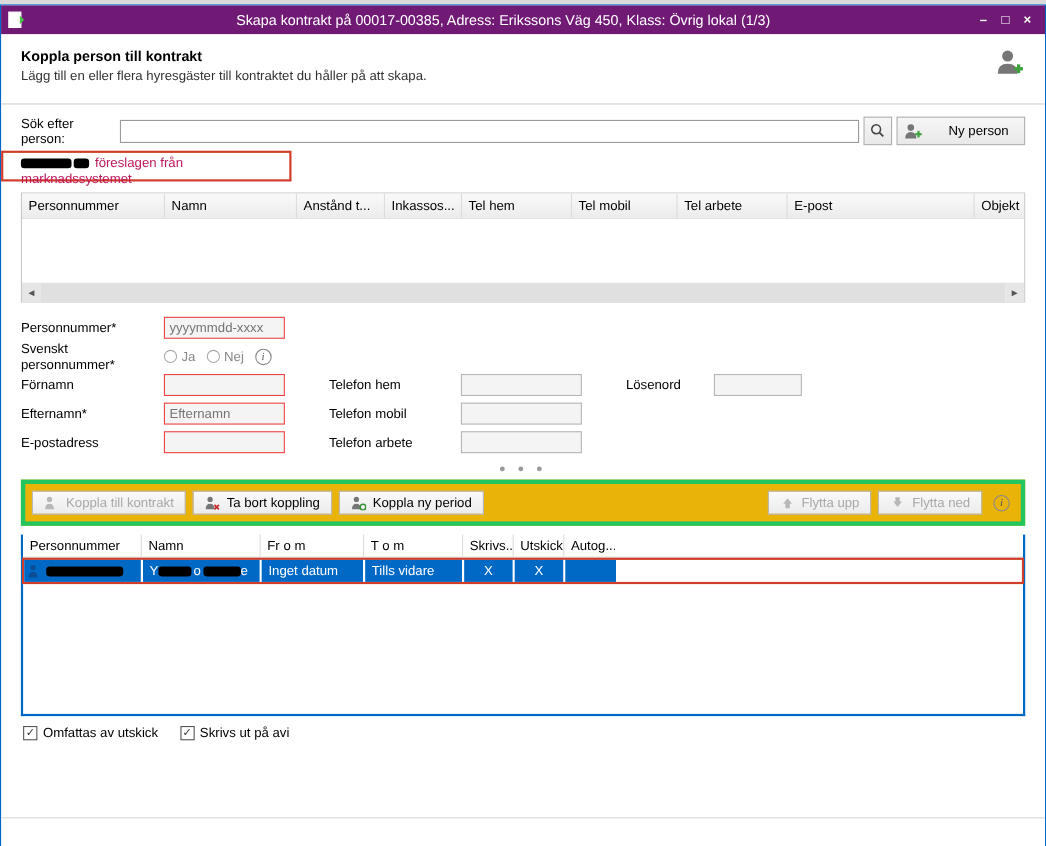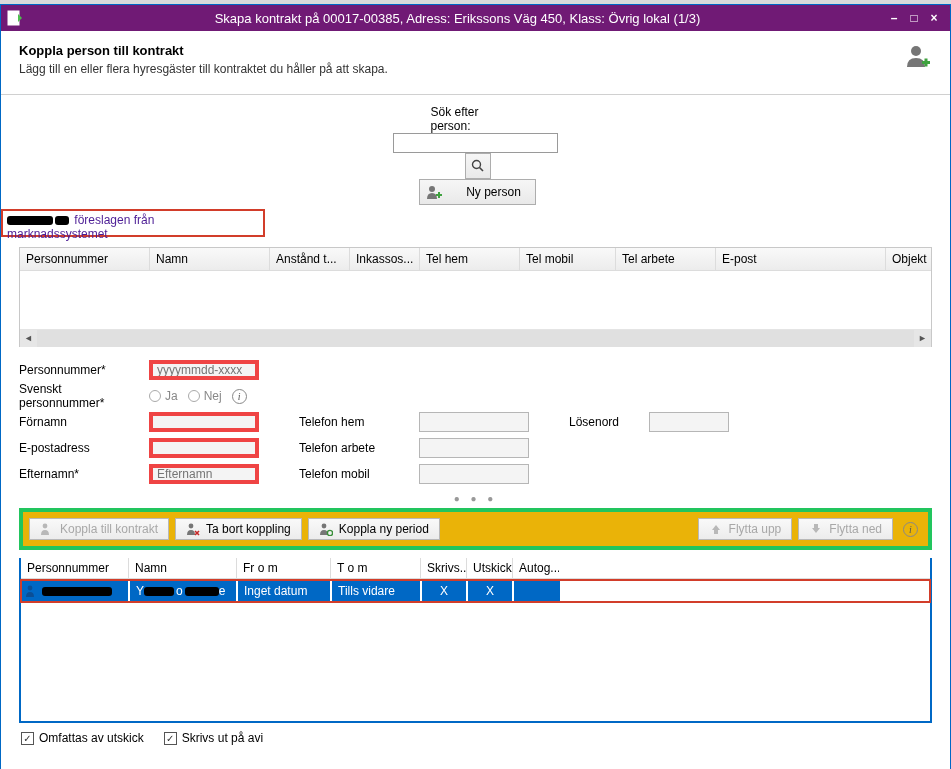--- a/index.html
+++ b/index.html
@@ -10,39 +10,39 @@
 .titlebar .title { flex: 1; text-align: center; font-size: 13px; }
 .titlebar .wbtn { width: 20px; text-align: center; cursor: pointer; font-weight: bold; }
 .content { padding: 12px 18px 0 18px; }
 .header-row { display: flex; align-items: flex-start; }
 .header-text { flex: 1; }
 .h1 { font-weight: bold; font-size: 13px; margin-bottom: 4px; }
 .sub { color: #333; margin-bottom: 14px; }
 .person-plus { width: 28px; height: 28px; position: relative; }
 .person-plus svg { width: 28px; height: 28px; }
 .hr { border-top: 1px solid #d0d0d0; margin: 4px -18px 10px -18px; }
-.search-line { display:flex; align-items:center; margin-bottom:4px;flex-direction:column; }
+.search-line { display:flex; align-items:center; margin-bottom:4px; }
 .lbl { width: 90px; }
 .search-input { flex:1; border:1px solid #9a9a9a; height:21px; padding:2px 4px; background:#fff; }
 .sbtn { width:26px; height:26px; border:1px solid #adadad; background:linear-gradient(#f6f6f6,#e9e9e9); margin-left:4px; display:flex; align-items:center; justify-content:center; cursor:pointer; }
 .nyperson { height:26px; border:1px solid #adadad; background:linear-gradient(#f6f6f6,#e9e9e9); padding:0 14px 0 6px; margin-left:4px; display:flex; align-items:center; cursor:pointer; gap:24px; }
-.red-box1 { border:2px solid #d23d2a; padding:2px 6px 2px 4px; margin-left:-18px; display:inline-block; color:#4c1d95; width:264px; height:28px; }
+.red-box1 { border:2px solid #d23d2a; padding:2px 6px 2px 16px; margin-left:-18px; display:inline-block; color:#be185d; width:264px; height:28px; }
 .red-box1 .blackbar { display:inline-block; width:46px; height:9px; background:#000; vertical-align:middle; margin-right:2px; border-radius:3px; }
 .red-box1 .blackbar.small { width:14px; }
 .grid { border:1px solid #c8c8c8; margin-top:6px; background:#fff; }
 .grid-head { display:flex; background:linear-gradient(#f9f9f9,#ececec); border-bottom:1px solid #dcdcdc; }
 .gh { border-right:1px solid #dcdcdc; padding:4px 6px; overflow:hidden; white-space:nowrap; }
 .grid-body { height:58px; background:#fff; }
 .grid-scroll { display:flex; align-items:center; border-top:1px solid #e4e4e4; background:#f3f3f3; height:17px; }
 .grid-scroll .arrow { width:17px; height:17px; background:#e6e6e6; display:flex; align-items:center; justify-content:center; font-size:9px; color:#555; cursor:pointer; }
 .grid-scroll .track { flex:1; background:#e0e0e0; height:17px; }
 .form-area { margin-top:10px; }
 .frow { display:flex; align-items:center; height:26px; }
 .flabel { width:130px; }
-.finput { width:110px; height:20px; border:4px solid #ef4444; background:#f4f4f4; padding:2px 4px; color:#999; }
+.finput { width:110px; height:20px; border:1px solid #ef4444; background:#f4f4f4; padding:2px 4px; color:#999; }
 .finput.wide { width:110px; }
 .radio { display:flex; align-items:center; gap:4px; margin-right:10px; color:#888; }
 .radio .rc { width:12px; height:12px; border:1px solid #aaa; border-radius:50%; }
 .info-i { display:inline-flex; width:15px; height:15px; border:1px solid #888; border-radius:50%; align-items:center; justify-content:center; font-size:10px; color:#555; font-style:italic; font-family:Georgia, serif; }
 .fcol2 { margin-left:40px; display:flex; align-items:center; }
 .fcol2 .flabel2 { width:120px; }
 .fcol2 .finput2 { width:110px; height:20px; border:1px solid #b6b6b6; background:#f4f4f4; }
 .fcol3 { margin-left:40px; display:flex; align-items:center; }
 .fcol3 .flabel3 { width:80px; }
 .fcol3 .finput3 { width:80px; height:20px; border:1px solid #b6b6b6; background:#f4f4f4; }
@@ -175,32 +175,32 @@
         <div class="fcol2">
             <span class="flabel2">Telefon hem</span>
             <input class="finput2" style="">
           </div>
         <div class="fcol3">
             <span class="flabel3">Lösenord</span>
             <input class="finput3" style="">
           </div>
       </div>
       <div class="frow">
+        <span class="flabel">Efternamn*</span>
+        <input class="finput" placeholder="Efternamn" style="">
+        <div class="fcol2">
+            <span class="flabel2">Telefon mobil</span>
+            <input class="finput2" style="">
+          </div>
+      </div>
+      <div class="frow">
         <span class="flabel">E-postadress</span>
         <input class="finput" style="">
         <div class="fcol2">
             <span class="flabel2">Telefon arbete</span>
-            <input class="finput2" style="">
-          </div>
-      </div>
-      <div class="frow">
-        <span class="flabel">Efternamn*</span>
-        <input class="finput" placeholder="Efternamn" style="">
-        <div class="fcol2">
-            <span class="flabel2">Telefon mobil</span>
             <input class="finput2" style="">
           </div>
       </div>
     </div>
 
     <div class="dots">● ● ●</div>
 
     <div class="toolbar-row">
       <div class="tbtn disabled">
         <span class="ic">

